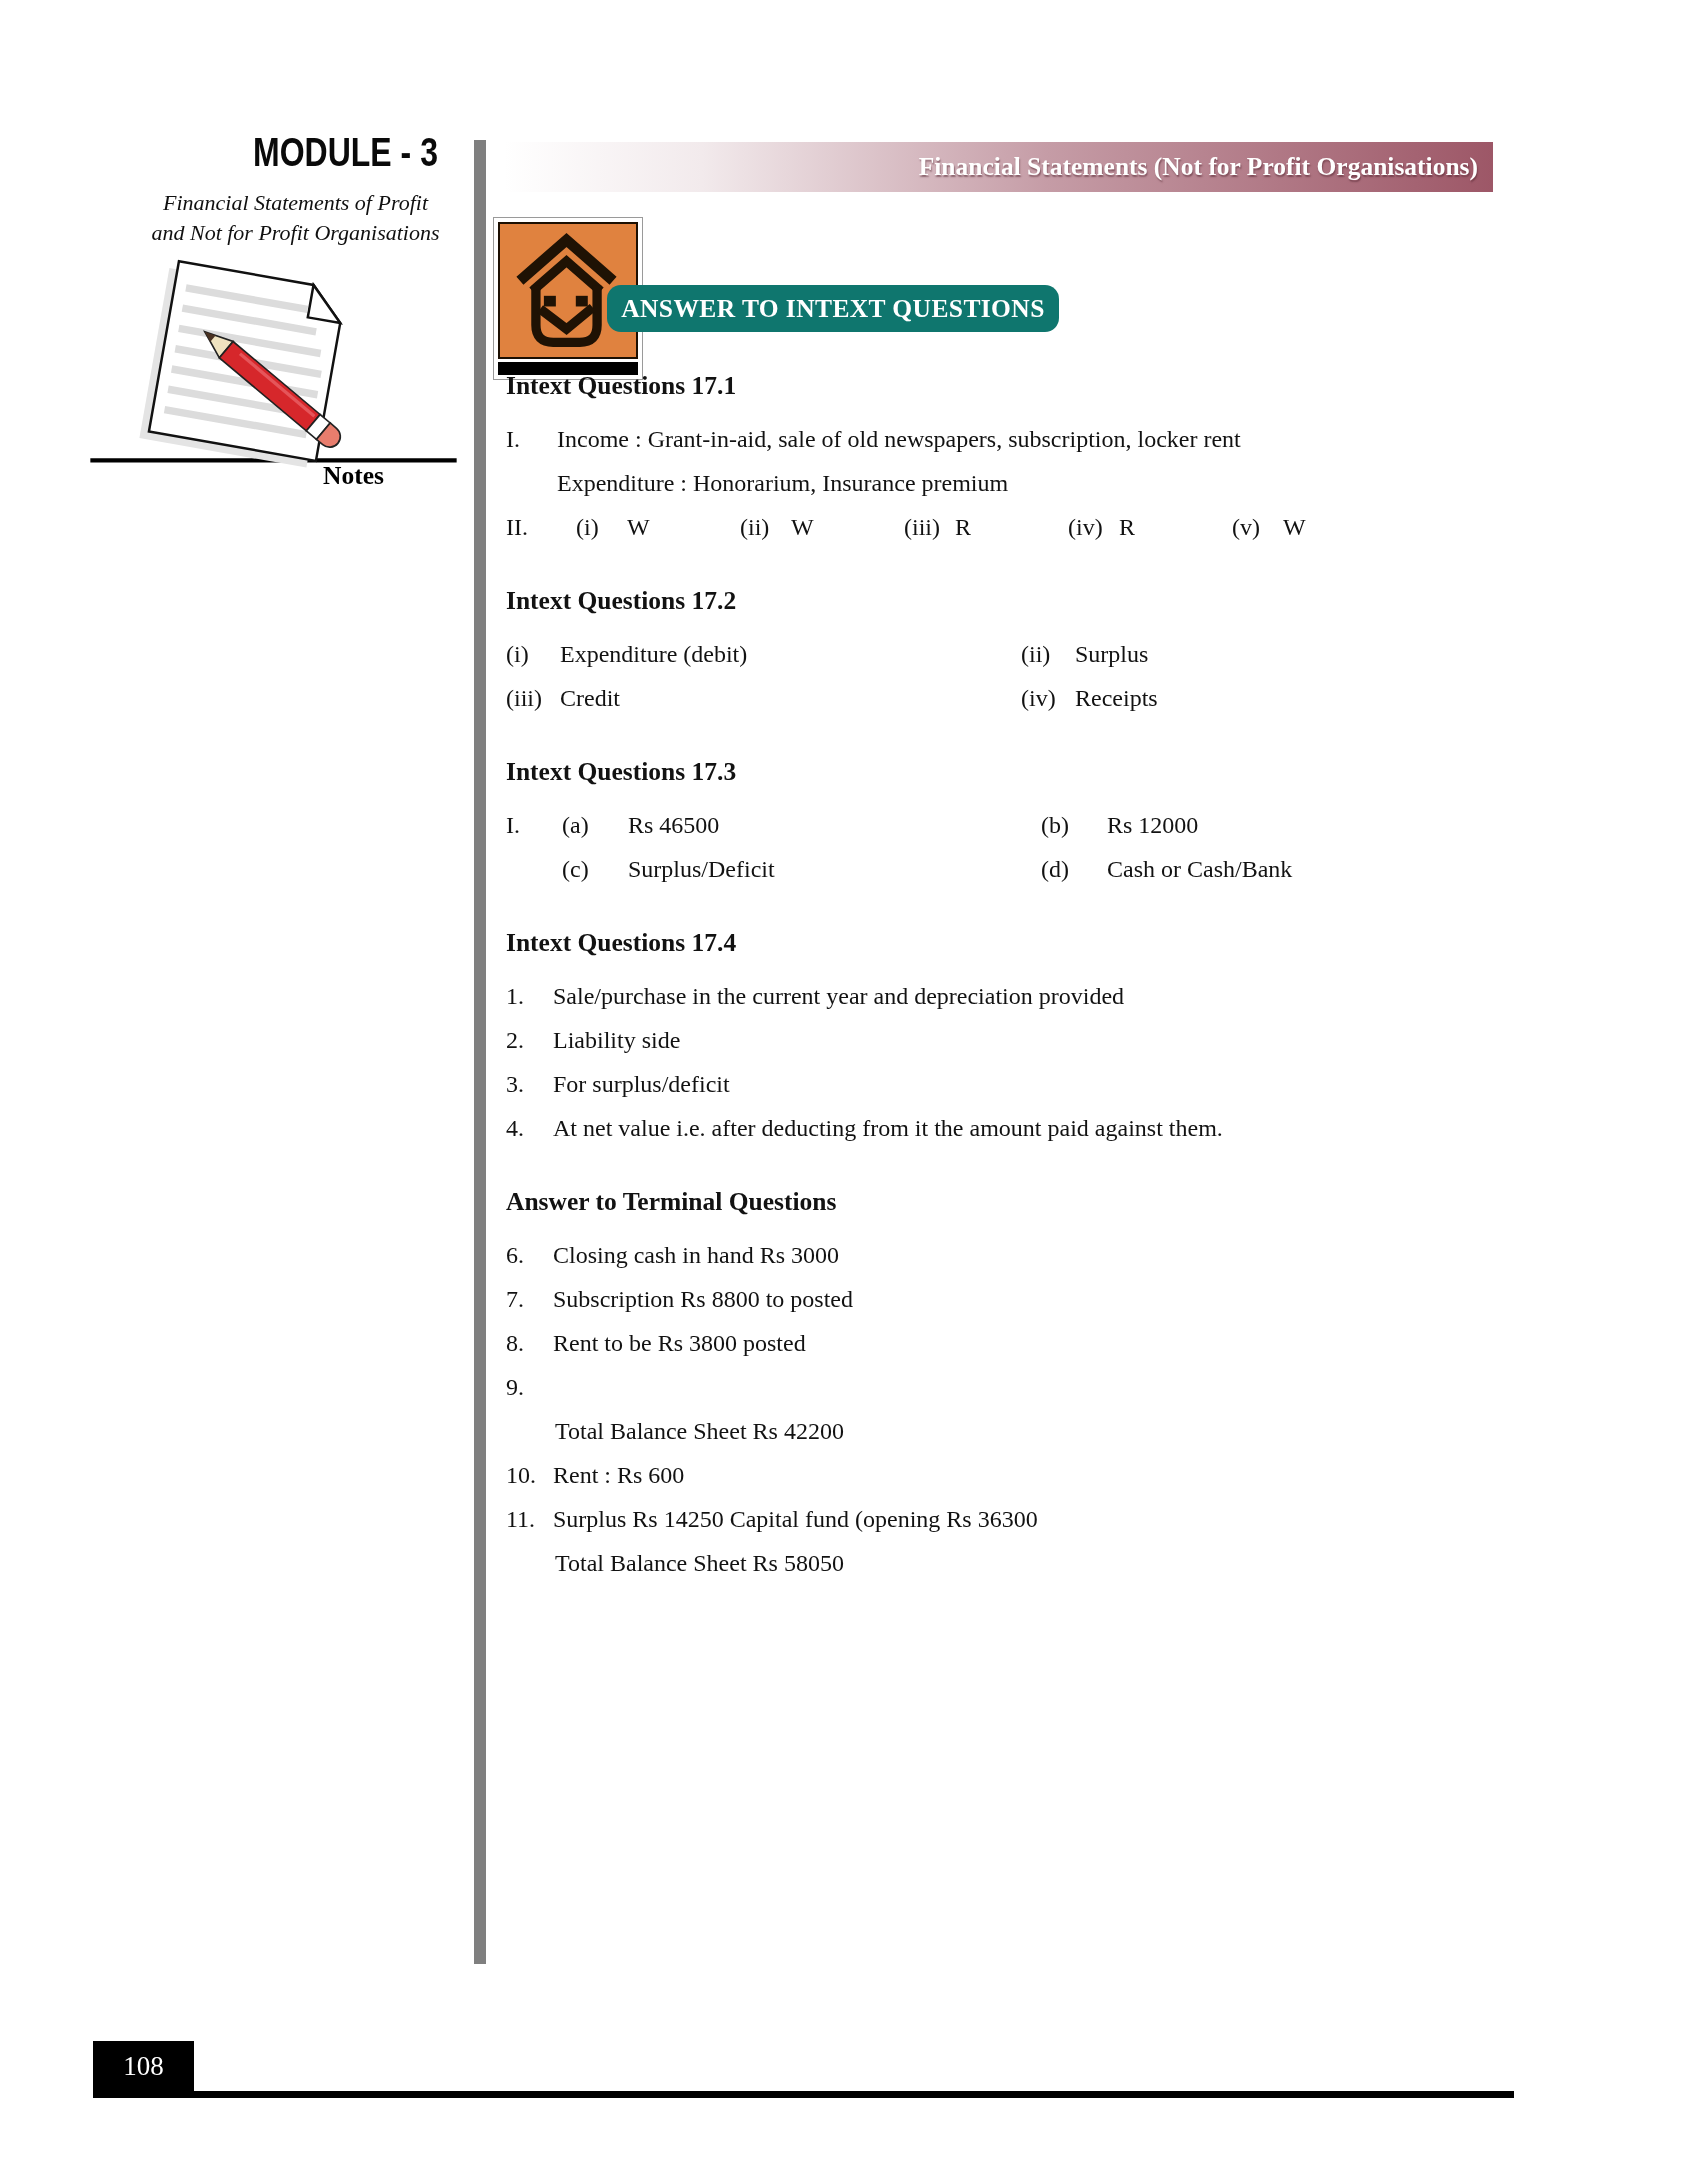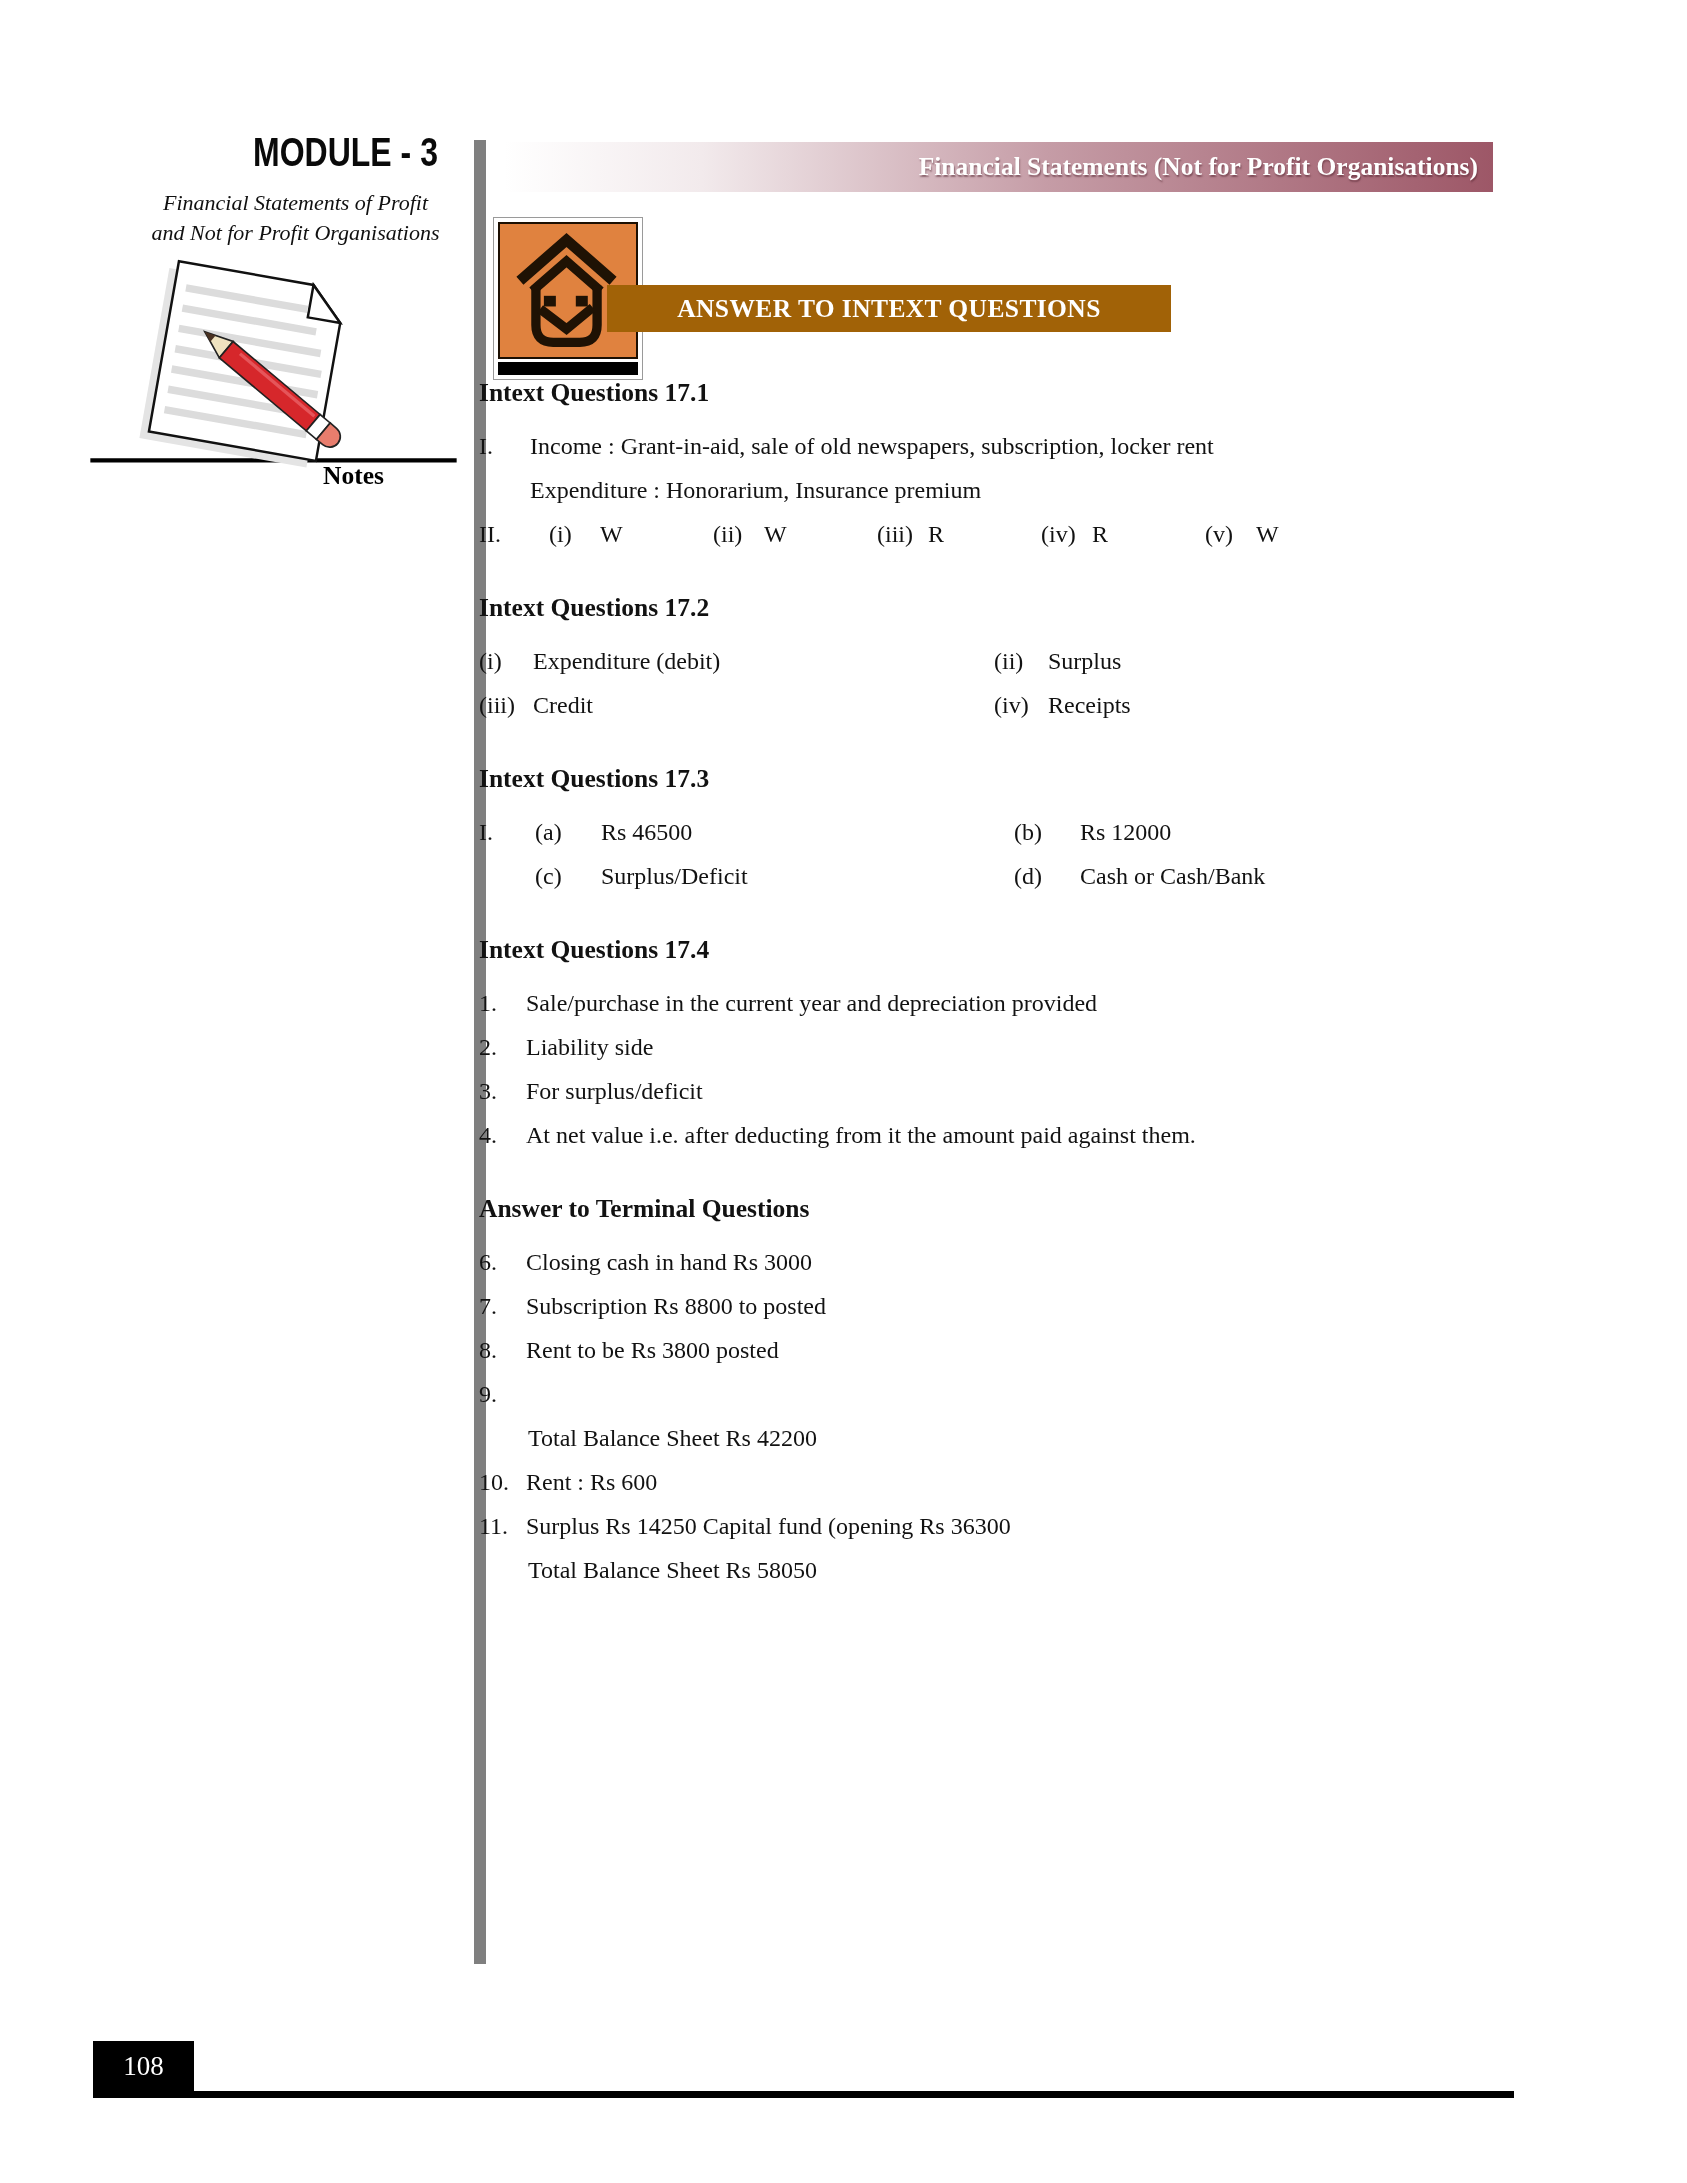--- a/index.html
+++ b/index.html
@@ -22,25 +22,25 @@
   .chapter-banner{position:absolute;left:504px;top:142px;width:989px;height:50px;line-height:50px;
       text-align:right;padding-right:15px;box-sizing:border-box;font-weight:bold;font-size:25.5px;color:#ffffff;
       background:linear-gradient(90deg,#ffffff 0%,#f2eaec 20%,#c59ca6 55%,#9d5767 100%);
       text-shadow:0.8px 1.6px 1.6px rgba(80,35,45,0.55);}
 
   .icon-box{position:absolute;left:493px;top:217px;width:150px;}
   .icon-frame{border:1.6px solid #9a9a9a;background:#fff;padding:4.1px;}
   .icon-orange{background:#e0823f;border:2.5px solid #1c0f02;font-size:0;}
   .icon-bar{height:13px;background:#000;margin-top:3.3px;}
 
-  .section-banner{position:absolute;left:607px;top:285px;width:564px;height:47px;line-height:47px;
-      background:#a16207;color:#fff;font-weight:bold;font-size:25.5px;text-align:center;letter-spacing:0.4px;}
-
-  
-  .content{position:absolute;left:479px;top:369px;width:1008px;font-size:24px;color:#121212;margin-top:7px;}
+  .section-banner{position:absolute;left:607px;top:285px;width:452px;height:47px;line-height:47px;
+      background:#0f766e;color:#fff;font-weight:bold;font-size:25.5px;text-align:center;letter-spacing:0.4px;border-radius:14px;}
+
+  
+  .content{position:absolute;left:506px;top:369px;width:1008px;font-size:24px;color:#121212;}
   .h{font-weight:bold;font-size:25.5px;line-height:33px;margin:35px 0 15px 0;}
   .h.first{margin-top:0;}
   .row{display:flex;line-height:44px;}
   .num{flex:none;width:51px;}
   .numII{flex:none;width:70px;}
   .ansitem{flex:none;width:164px;display:flex;}
   .ansitem .an{flex:none;width:51px;}
   .cell{display:flex;}
   .cell.first{flex:none;width:515px;}
   .cell .an{flex:none;width:54px;}

